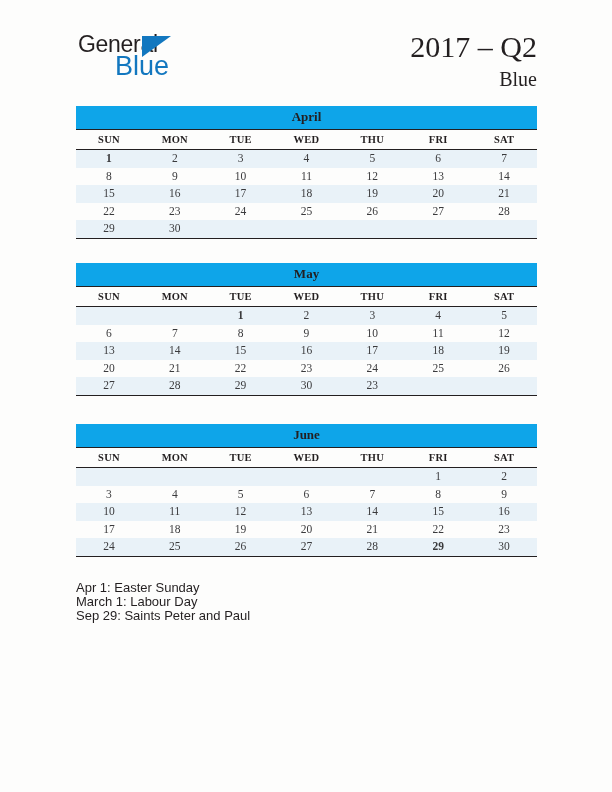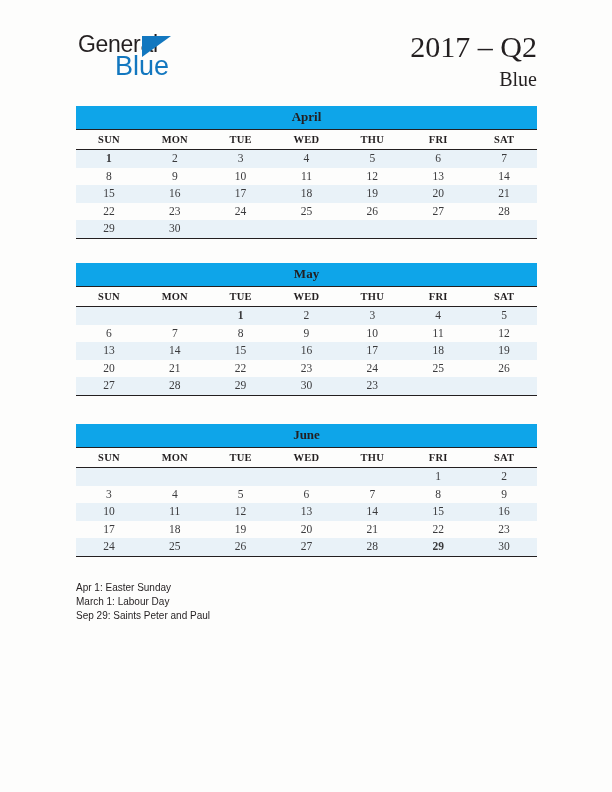--- a/index.html
+++ b/index.html
@@ -144,21 +144,21 @@
     font-weight: bold;
   }
   td.empty { color: transparent; }
 
   
   .legend {
     position: absolute;
     left: 76px;
     top: 581px;
     font-family: "Liberation Sans", sans-serif;
-    font-size: 10px;
+    font-size: 13px;
     color: #231f20;
     line-height: 14px;
   }
   .legend div { white-space: nowrap; }
 </style>
 </head>
 <body>
 
 <div class="page-header">
 

